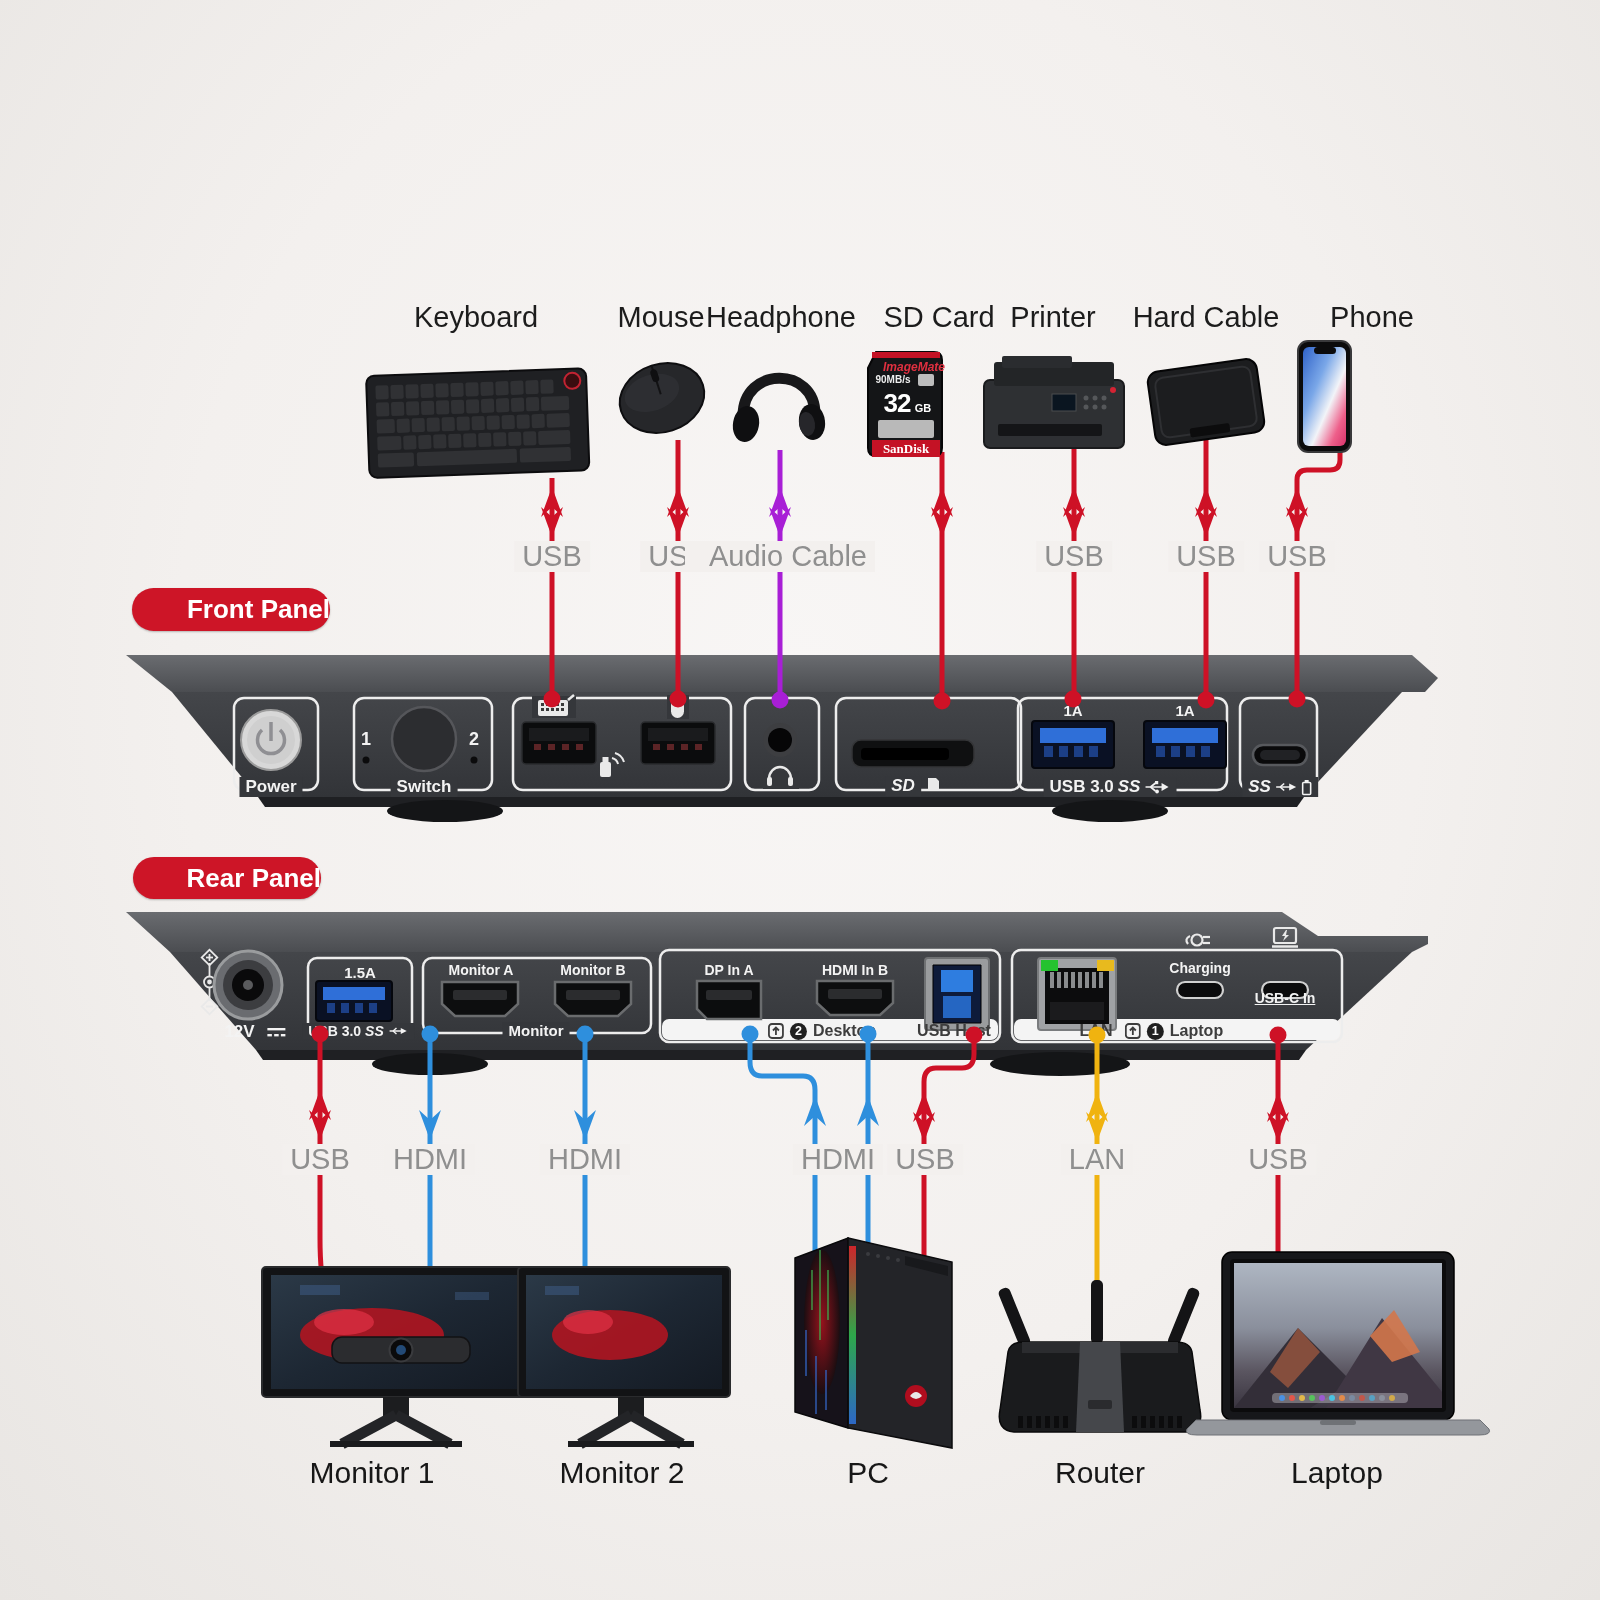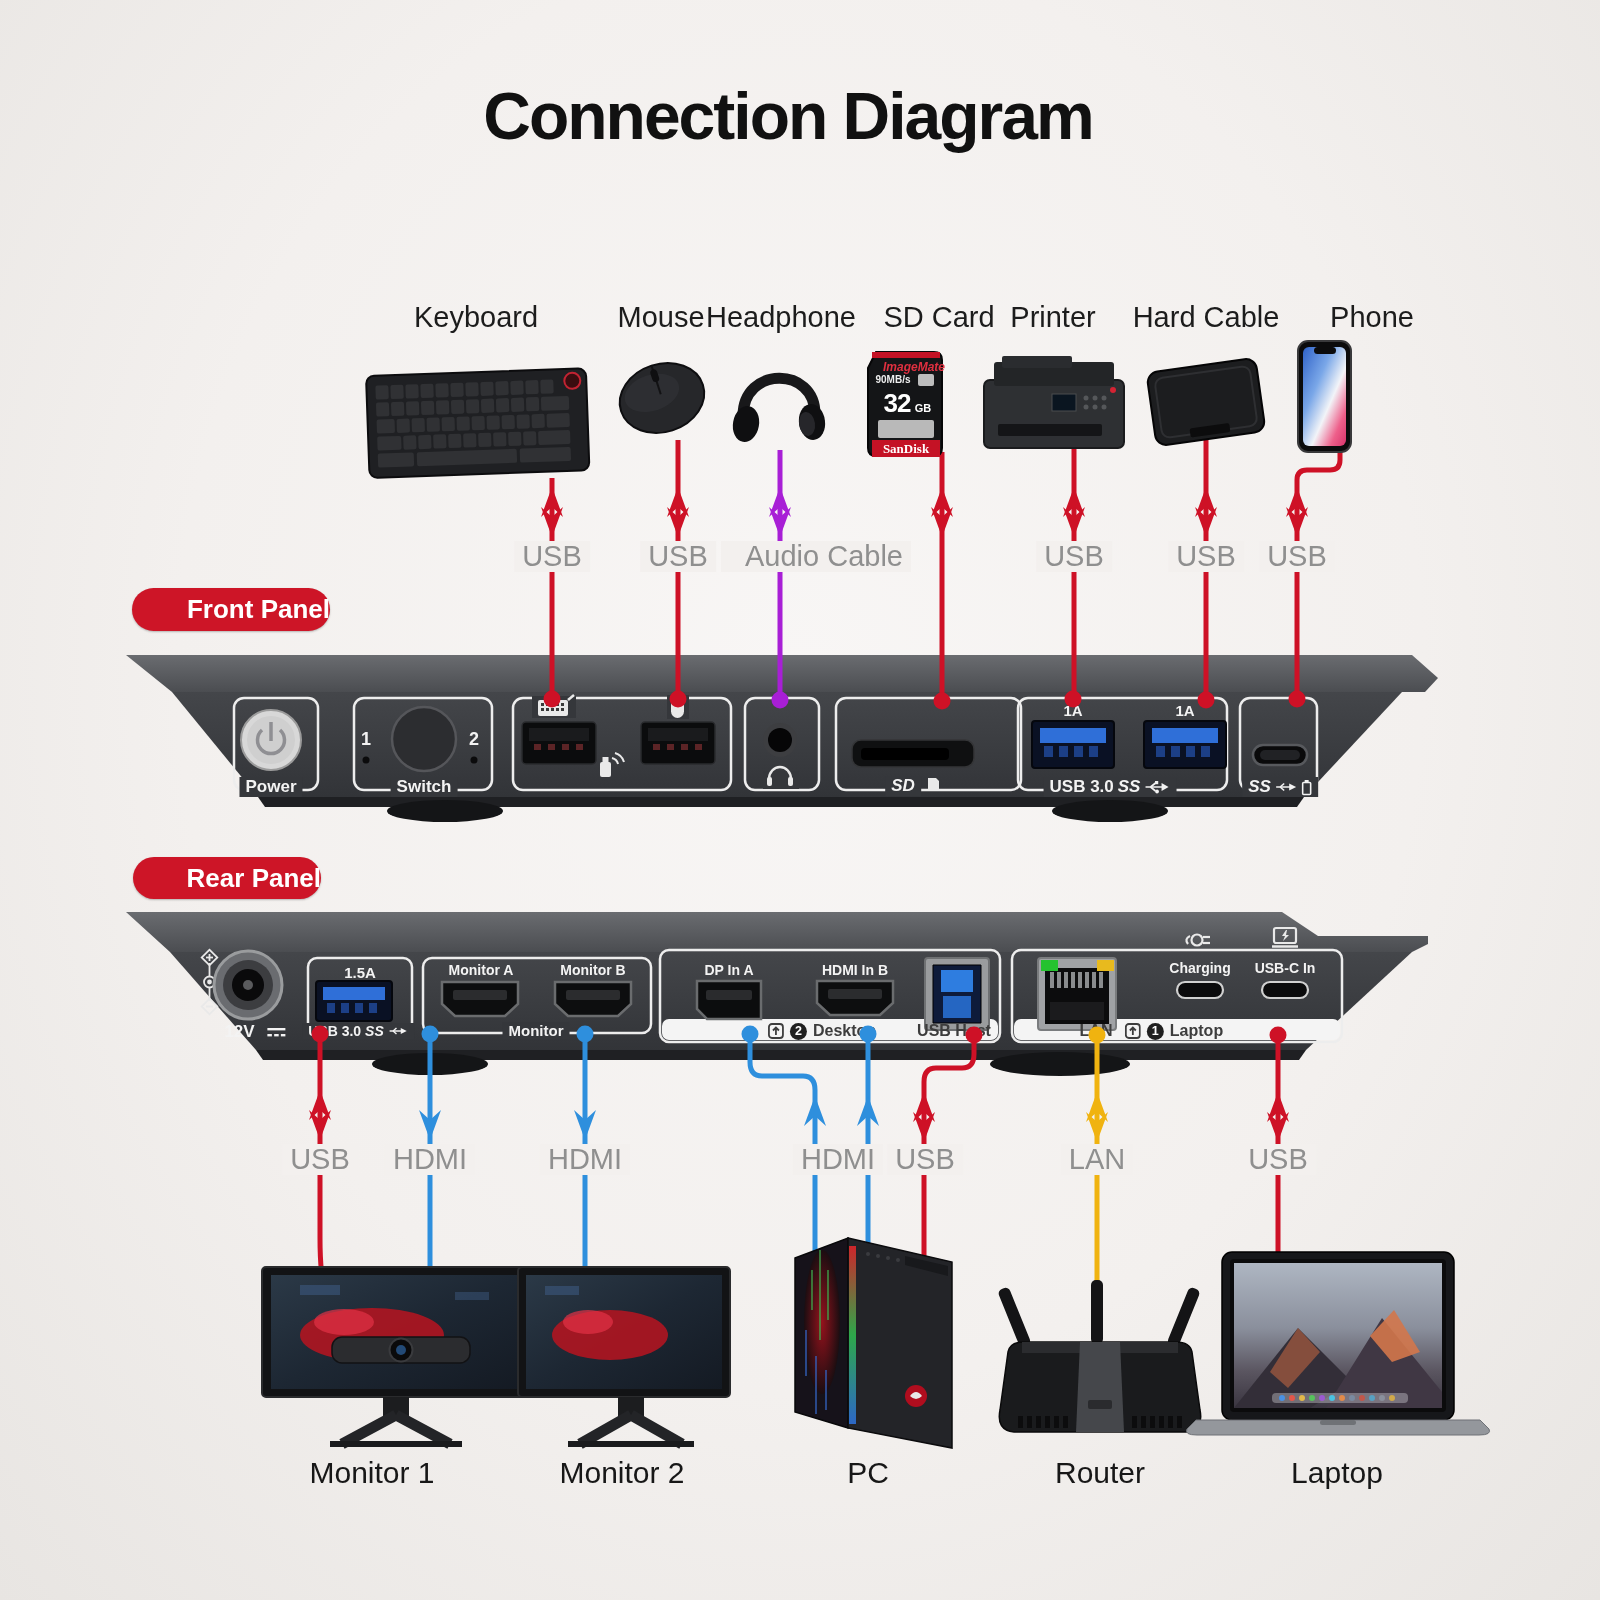--- a/index.html
+++ b/index.html
@@ -562,39 +562,38 @@
           <circle cx="1362" cy="1398" r="3" fill="#c2574a"></circle>
           <circle cx="1372" cy="1398" r="3" fill="#57a0c2"></circle>
           <circle cx="1382" cy="1398" r="3" fill="#8a8f9c"></circle>
           <circle cx="1392" cy="1398" r="3" fill="#d0a84a"></circle>
   </g>
   <path d="M1196,1420 h284 l9,9 q3,6 -10,6 h-282 q-13,0 -10,-6 z" fill="#94979c" stroke="#6e7176" stroke-width="1"></path>
   <rect x="1320" y="1420" width="36" height="5" rx="2.5" fill="#6f7276"></rect>
 </g>
 </svg>
 
-<div class="lbl t-title" style="left:788px;top:78px;">Connection Diagram</div>
 
 <div class="lbl devname" style="left:476px;top:301px;">Keyboard</div>
 <div class="lbl devname" style="left:661px;top:301px;">Mouse</div>
 <div class="lbl devname" style="left:781px;top:301px;">Headphone</div>
 <div class="lbl devname" style="left:939px;top:301px;">SD Card</div>
 <div class="lbl devname" style="left:1053px;top:301px;">Printer</div>
 <div class="lbl devname" style="left:1206px;top:301px;">Hard Cable</div>
 <div class="lbl devname" style="left:1324px;top:301px;margin-left:48px;">Phone</div>
 
 <div class="lbl" style="left:906px;top:360px;font-size:12px;font-weight:700;color:#e03040;font-style:italic;margin-left:8px;">ImageMate</div>
 <div class="lbl" style="left:893px;top:374px;font-size:10px;font-weight:700;color:#eee;">90MB/s</div>
 <div class="lbl" style="left:897px;top:388px;font-size:26px;font-weight:700;color:#fff;letter-spacing:-1px;">32</div>
 <div class="lbl" style="left:923px;top:402px;font-size:11px;font-weight:700;color:#fff;">GB</div>
 <div class="lbl" style="left:906px;top:441px;font-size:13px;font-weight:700;color:#fff;font-family:'Liberation Serif',serif;">SanDisk</div>
 
 <div class="lbl cable" style="left:552px;top:541px;">USB</div>
 <div class="lbl cable" style="left:678px;top:541px;">USB</div>
-<div class="lbl cable" style="left:816px;top:541px;padding-left:24px;">Audio Cable</div>
+<div class="lbl cable" style="left:780px;top:541px;padding-left:24px;">Audio Cable</div>
 <div class="lbl cable" style="left:1074px;top:541px;">USB</div>
 <div class="lbl cable" style="left:1206px;top:541px;">USB</div>
 <div class="lbl cable" style="left:1297px;top:541px;">USB</div>
 
 <div class="pill" style="left:132px;top:588px;width:198px;height:43px;line-height:43px;">Front Panel</div>
 <div class="pill" style="left:133px;top:857px;width:188px;height:42px;line-height:42px;">Rear Panel</div>
 
 <div class="lbl pn fs17 bgd" style="left:271px;top:777px;">Power</div>
 <div class="lbl pn fs18" style="left:366px;top:729px;">1</div>
 <div class="lbl pn fs18" style="left:474px;top:729px;">2</div>
@@ -673,21 +672,21 @@
 <div class="lbl band" style="left:1096px;top:1021px;">LAN</div>
 <div class="lbl band flx" style="left:1174px;top:1021px;">
   <svg class="icn" width="16" height="16" viewBox="0 0 16 16">
         <rect x="1" y="1" width="14" height="14" rx="3" fill="none" stroke="#3d3d3d" stroke-width="1.8"></rect>
         <path d="M8,12 V5 M5,7.5 L8,4.5 L11,7.5" fill="none" stroke="#3d3d3d" stroke-width="1.8"></path>
       </svg>
   <span class="numc">1</span>
   <span>Laptop</span>
 </div>
 <div class="lbl pn fs14" style="left:1200px;top:960px;">Charging</div>
-<div class="lbl pn fs14" style="left:1285px;top:960px;">USB-C In</div>
+<div class="lbl pn fs14" style="left:1285px;top:990px;text-decoration:underline;">USB-C In</div>
 
 <div class="lbl cable" style="left:320px;top:1144px;">USB</div>
 <div class="lbl cable" style="left:430px;top:1144px;">HDMI</div>
 <div class="lbl cable" style="left:585px;top:1144px;">HDMI</div>
 <div class="lbl cable" style="left:838px;top:1144px;">HDMI</div>
 <div class="lbl cable" style="left:925px;top:1144px;">USB</div>
 <div class="lbl cable" style="left:1097px;top:1144px;">LAN</div>
 <div class="lbl cable" style="left:1278px;top:1144px;">USB</div>
 
 <div class="lbl botdev" style="left:372px;top:1456px;">Monitor 1</div>

